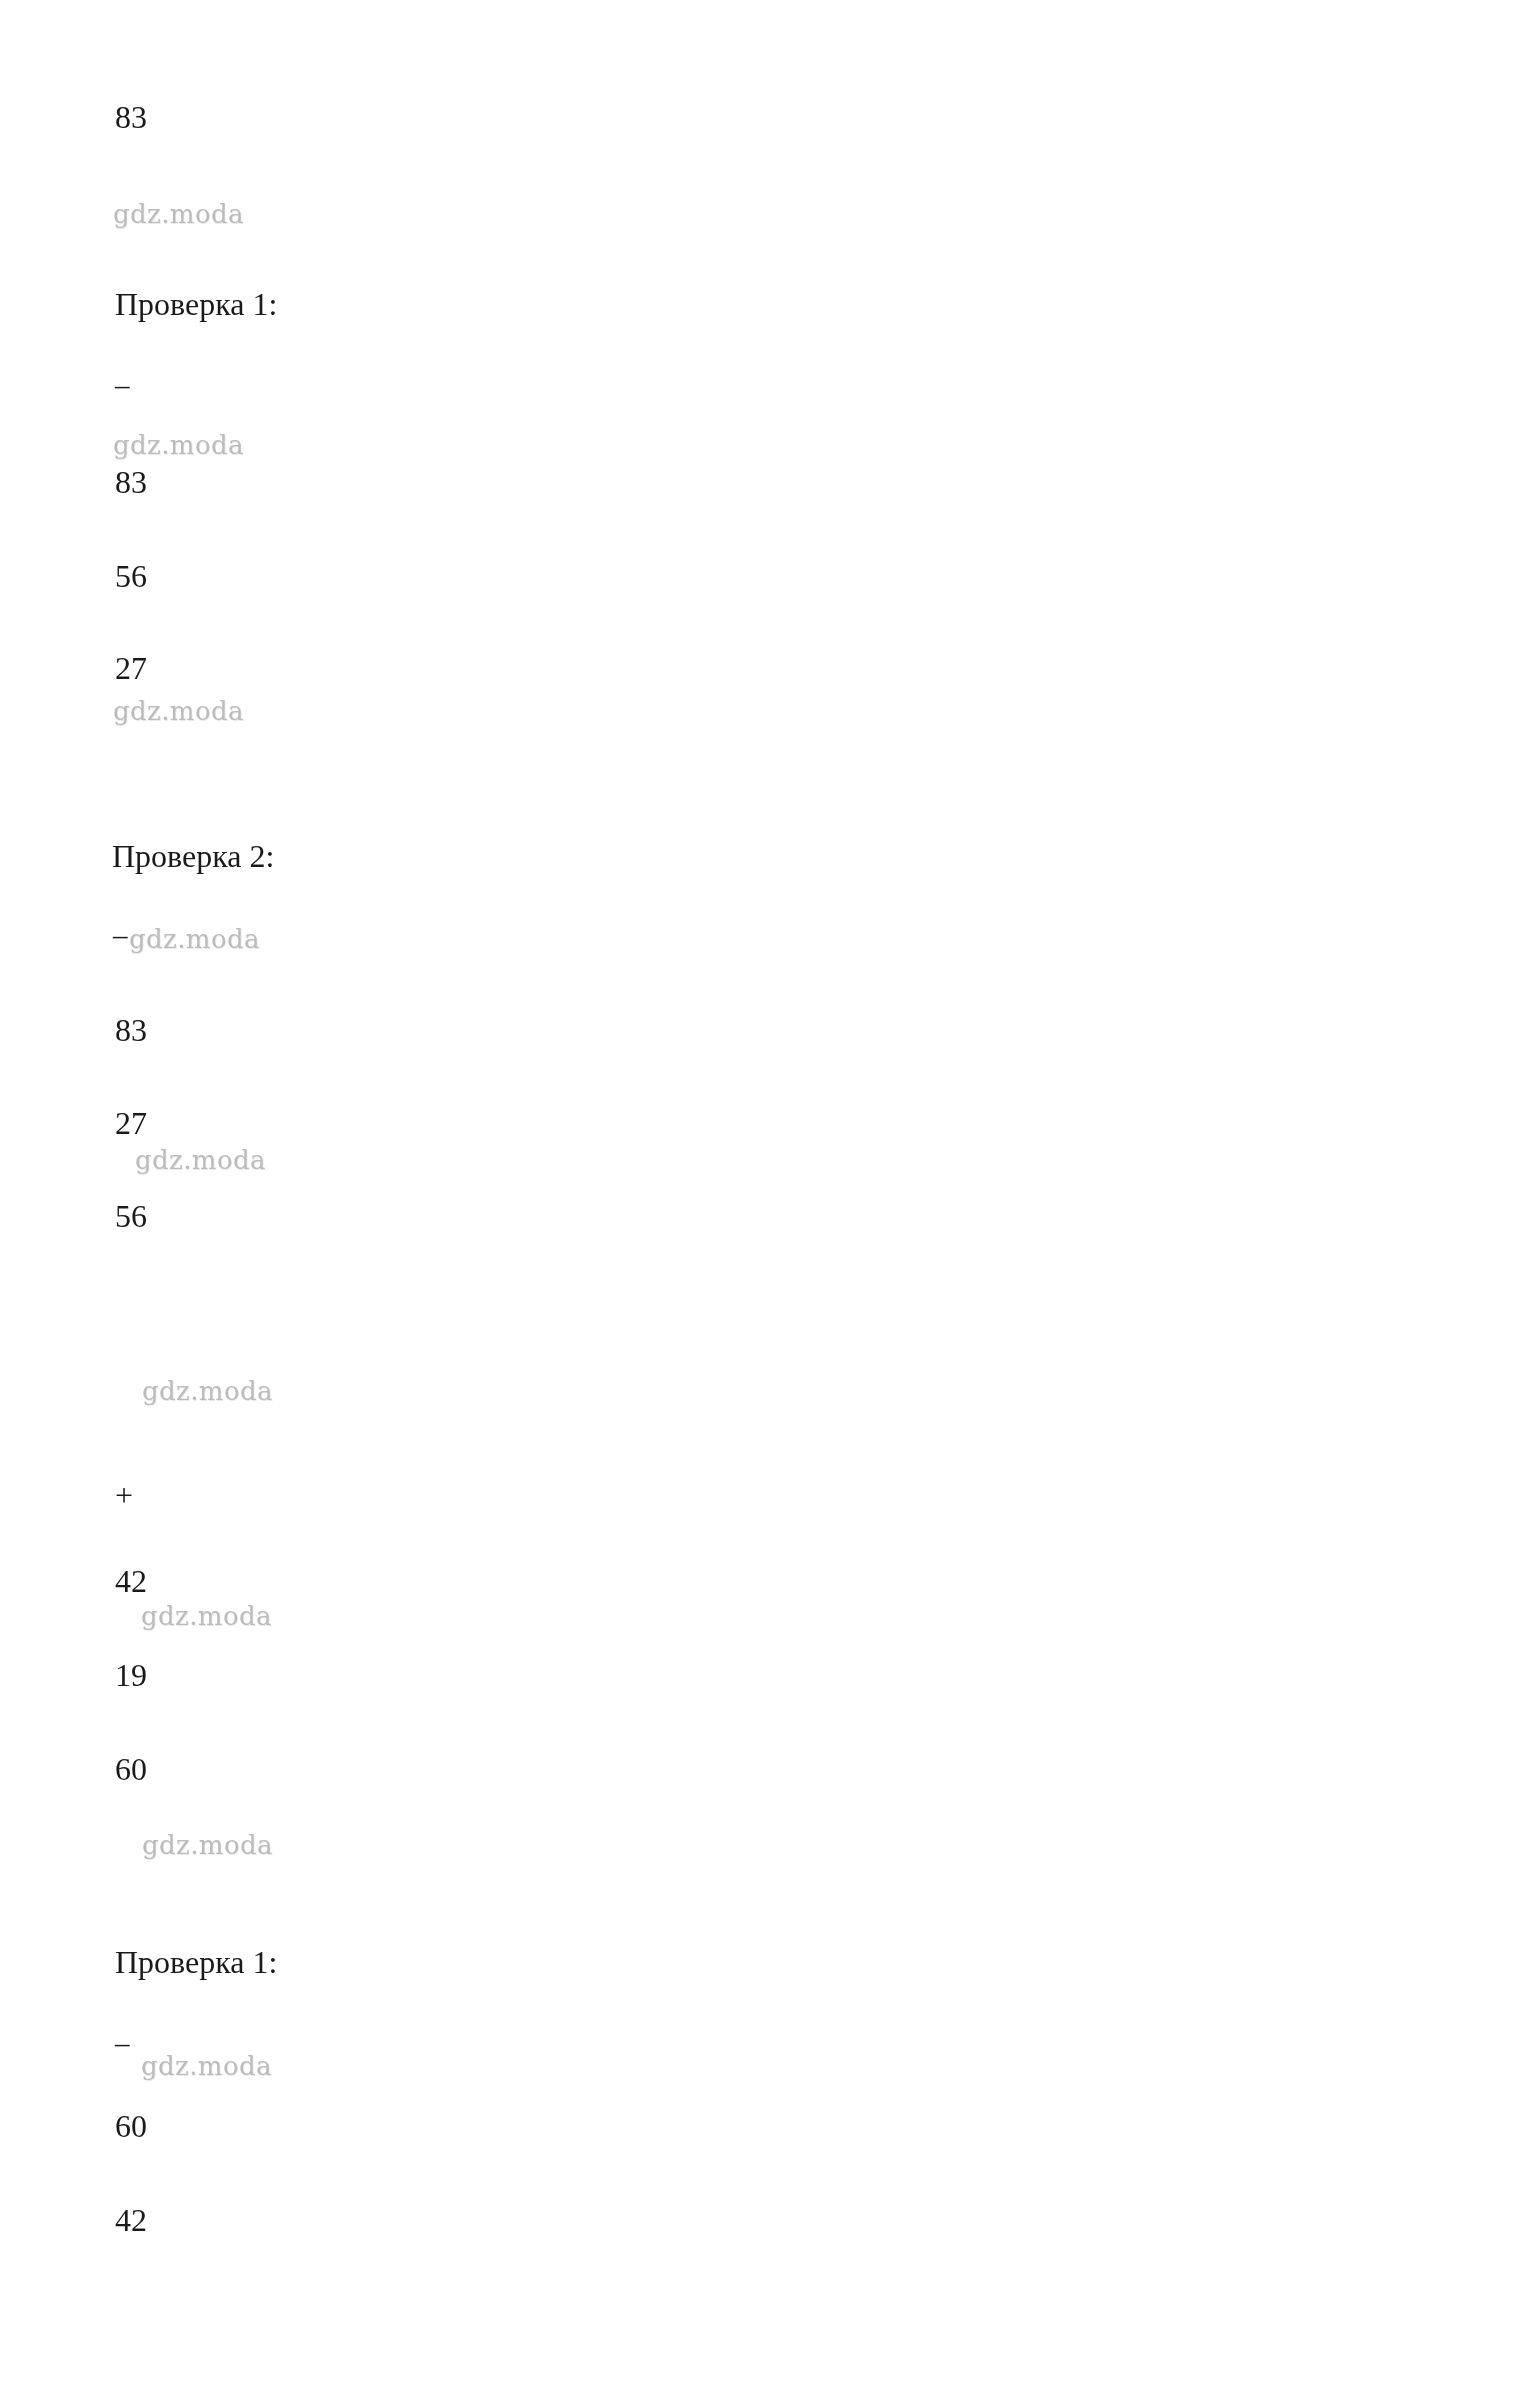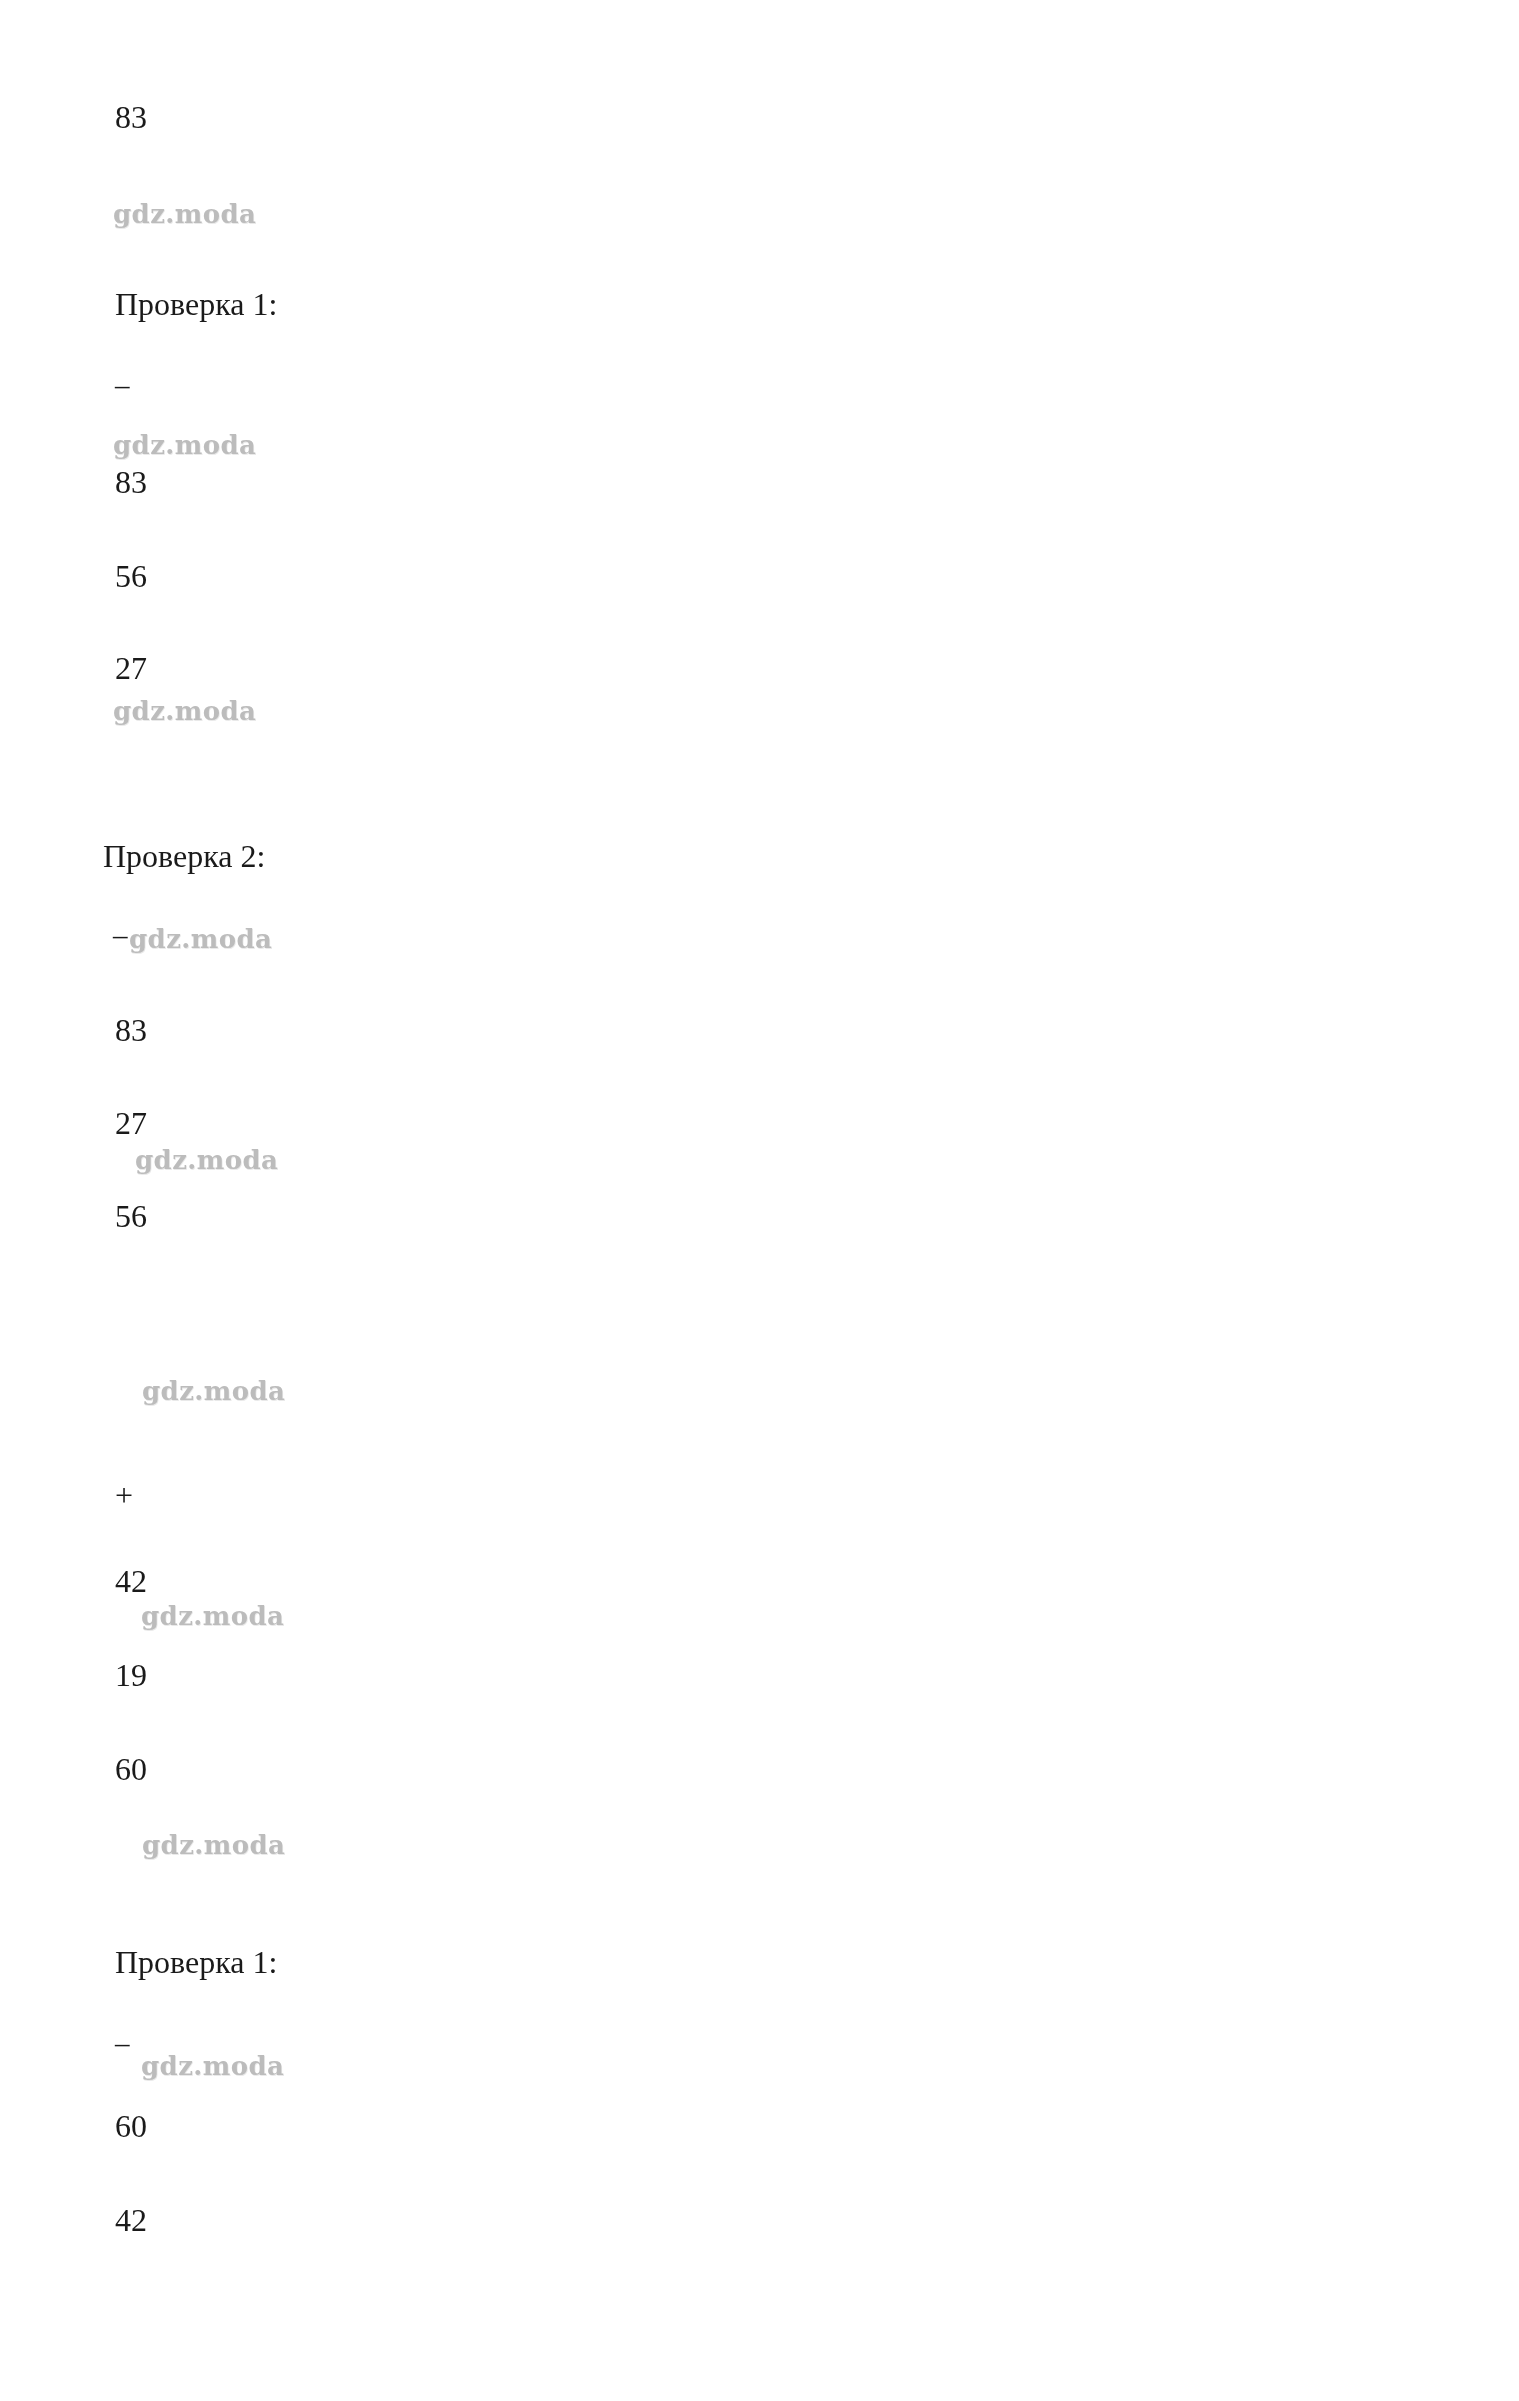--- a/index.html
+++ b/index.html
@@ -29,21 +29,21 @@
     font-family: "Liberation Serif", serif;
     font-size: 32px;
     line-height: 1.1;
     color: #1a1a1a;
   }
   .wm {
     position: absolute;
     white-space: pre;
     font-family: "DejaVu Serif", serif;
     font-size: 26px;
-    font-weight: 700;
+    font-weight: 400;
     color: #b9b9b9;
     letter-spacing: 0.4px;
     text-shadow: 0.7px 0.7px 0 #e8e8e8;
     opacity: 0.95;
   }
   .minus {
     font-size: 29px;
   }
   .plus {
     font-size: 32px;
@@ -65,21 +65,21 @@
   <div class="wm" style="left:113px; top:430px;">gdz.moda</div>
 
   <div class="line" style="left:115px; top:465px;">83</div>
 
   <div class="line" style="left:115px; top:559px;">56</div>
 
   <div class="line" style="left:115px; top:651px;">27</div>
 
   <div class="wm" style="left:113px; top:696px;">gdz.moda</div>
 
-  <div class="line" style="left:103px; top:839px;">Проверка 2:</div>
+  <div class="line" style="left:112px; top:839px;">Проверка 2:</div>
 
   <div class="line minus" style="left:113px; top:920px;">–</div>
 
   <div class="wm" style="left:129px; top:924px;">gdz.moda</div>
 
   <div class="line" style="left:115px; top:1013px;">83</div>
 
   <div class="line" style="left:115px; top:1106px;">27</div>
 
   <div class="wm" style="left:135px; top:1145px;">gdz.moda</div>

